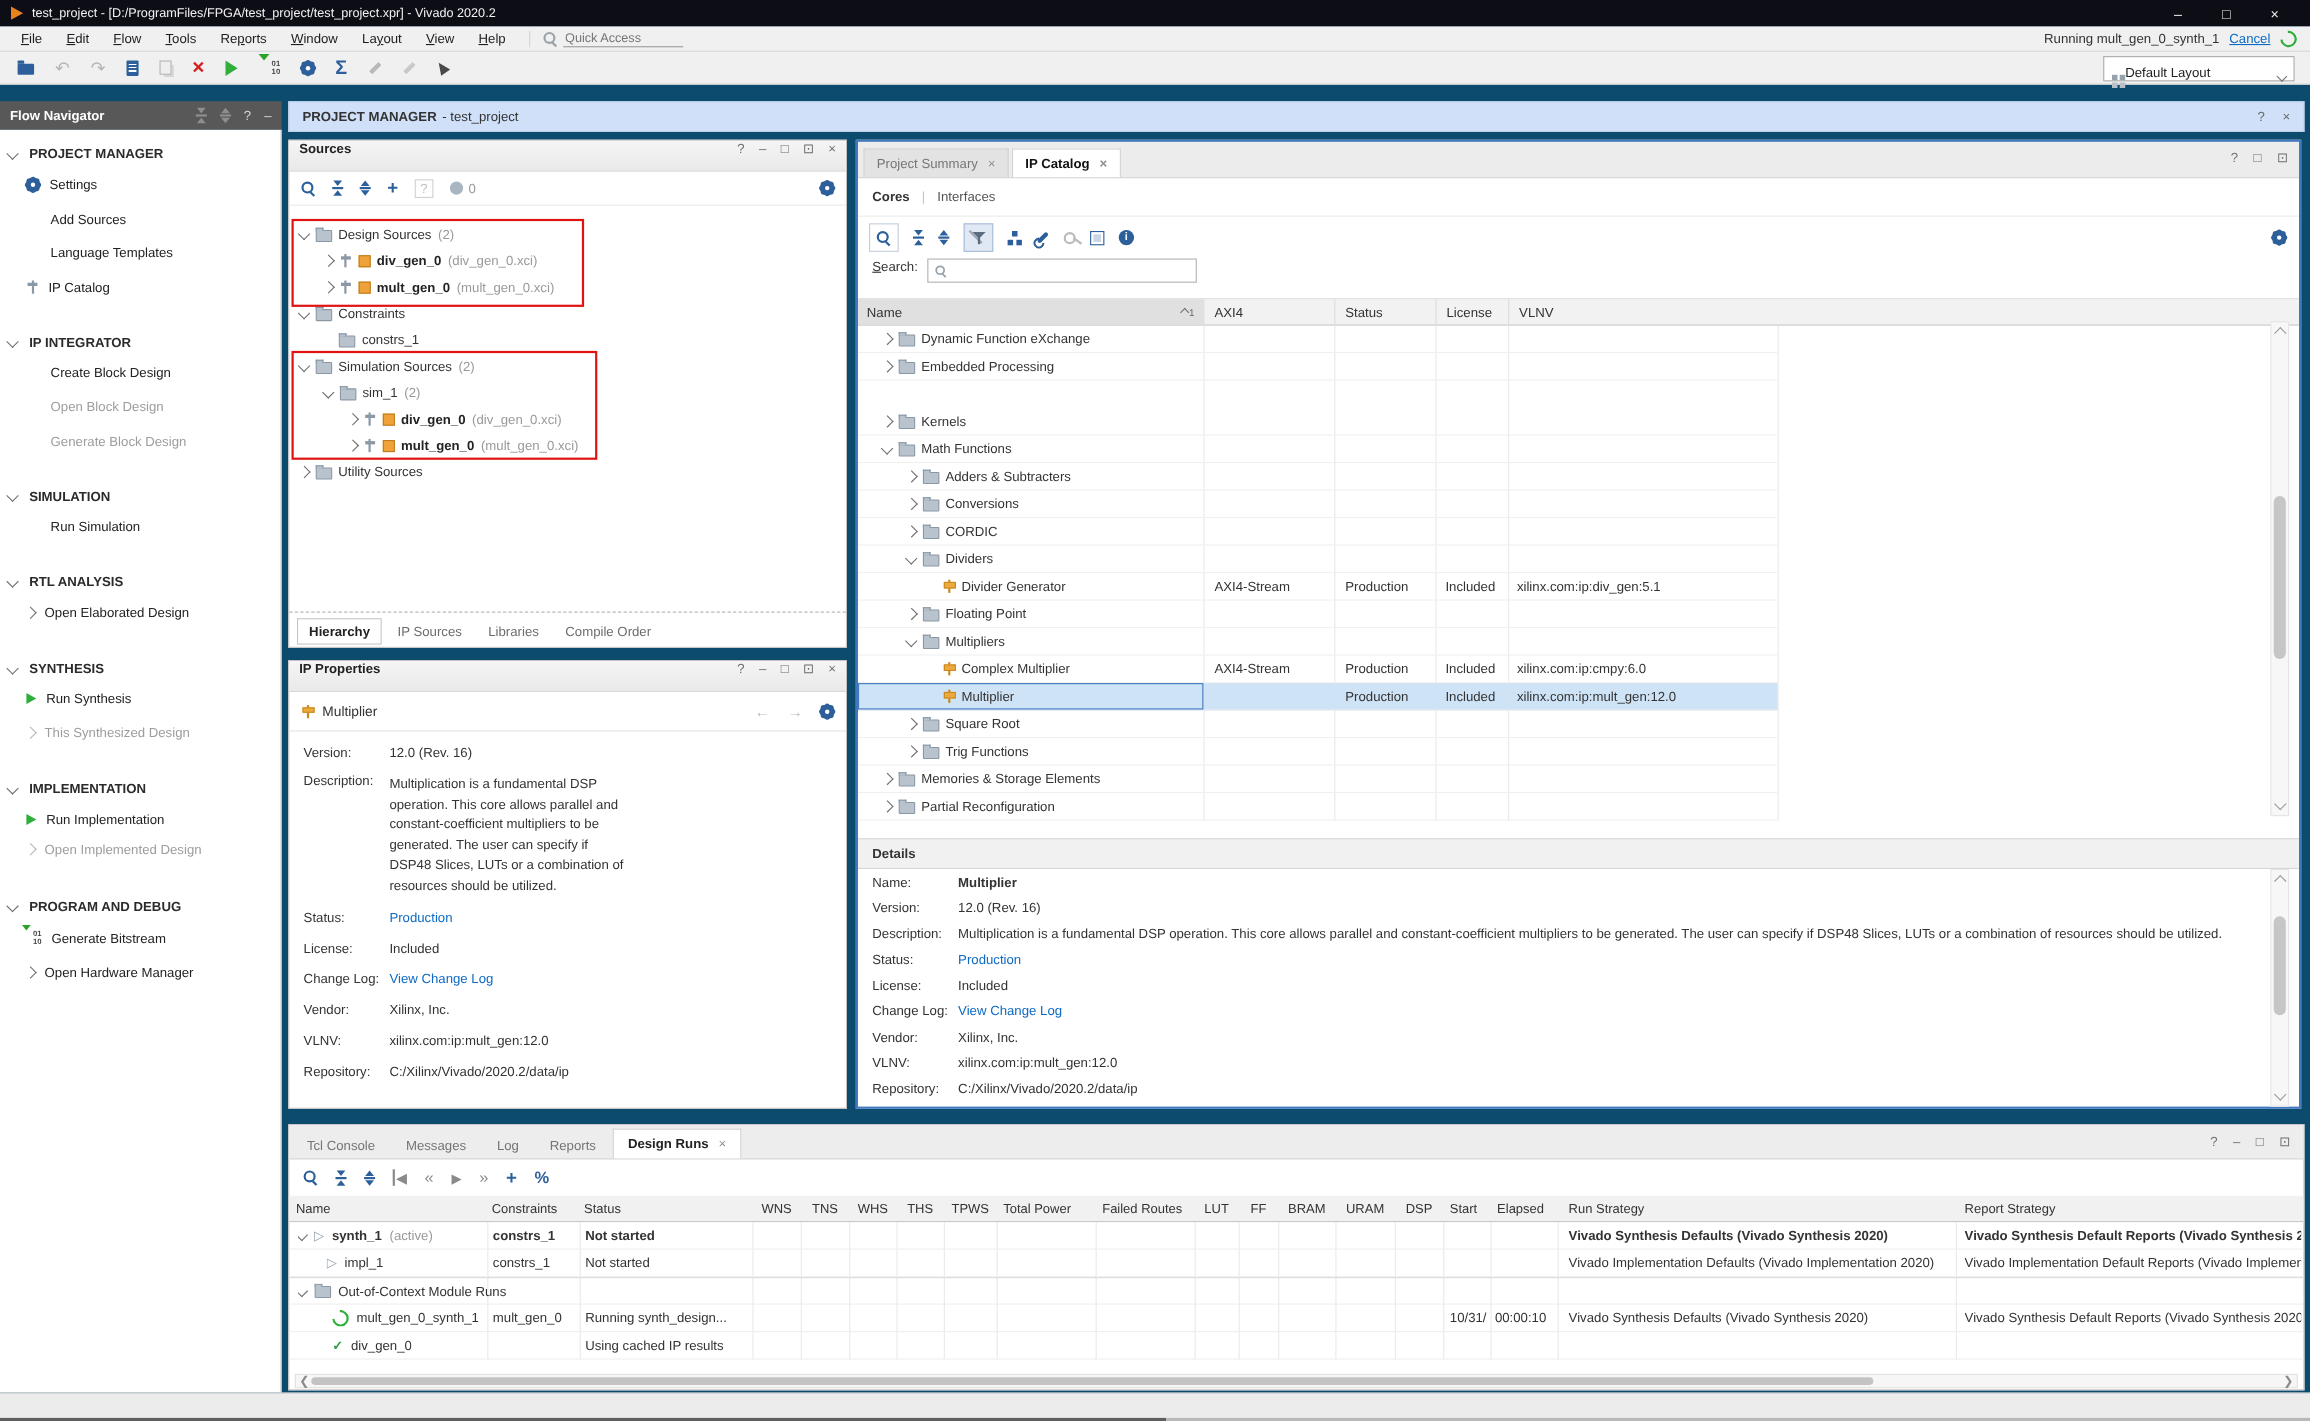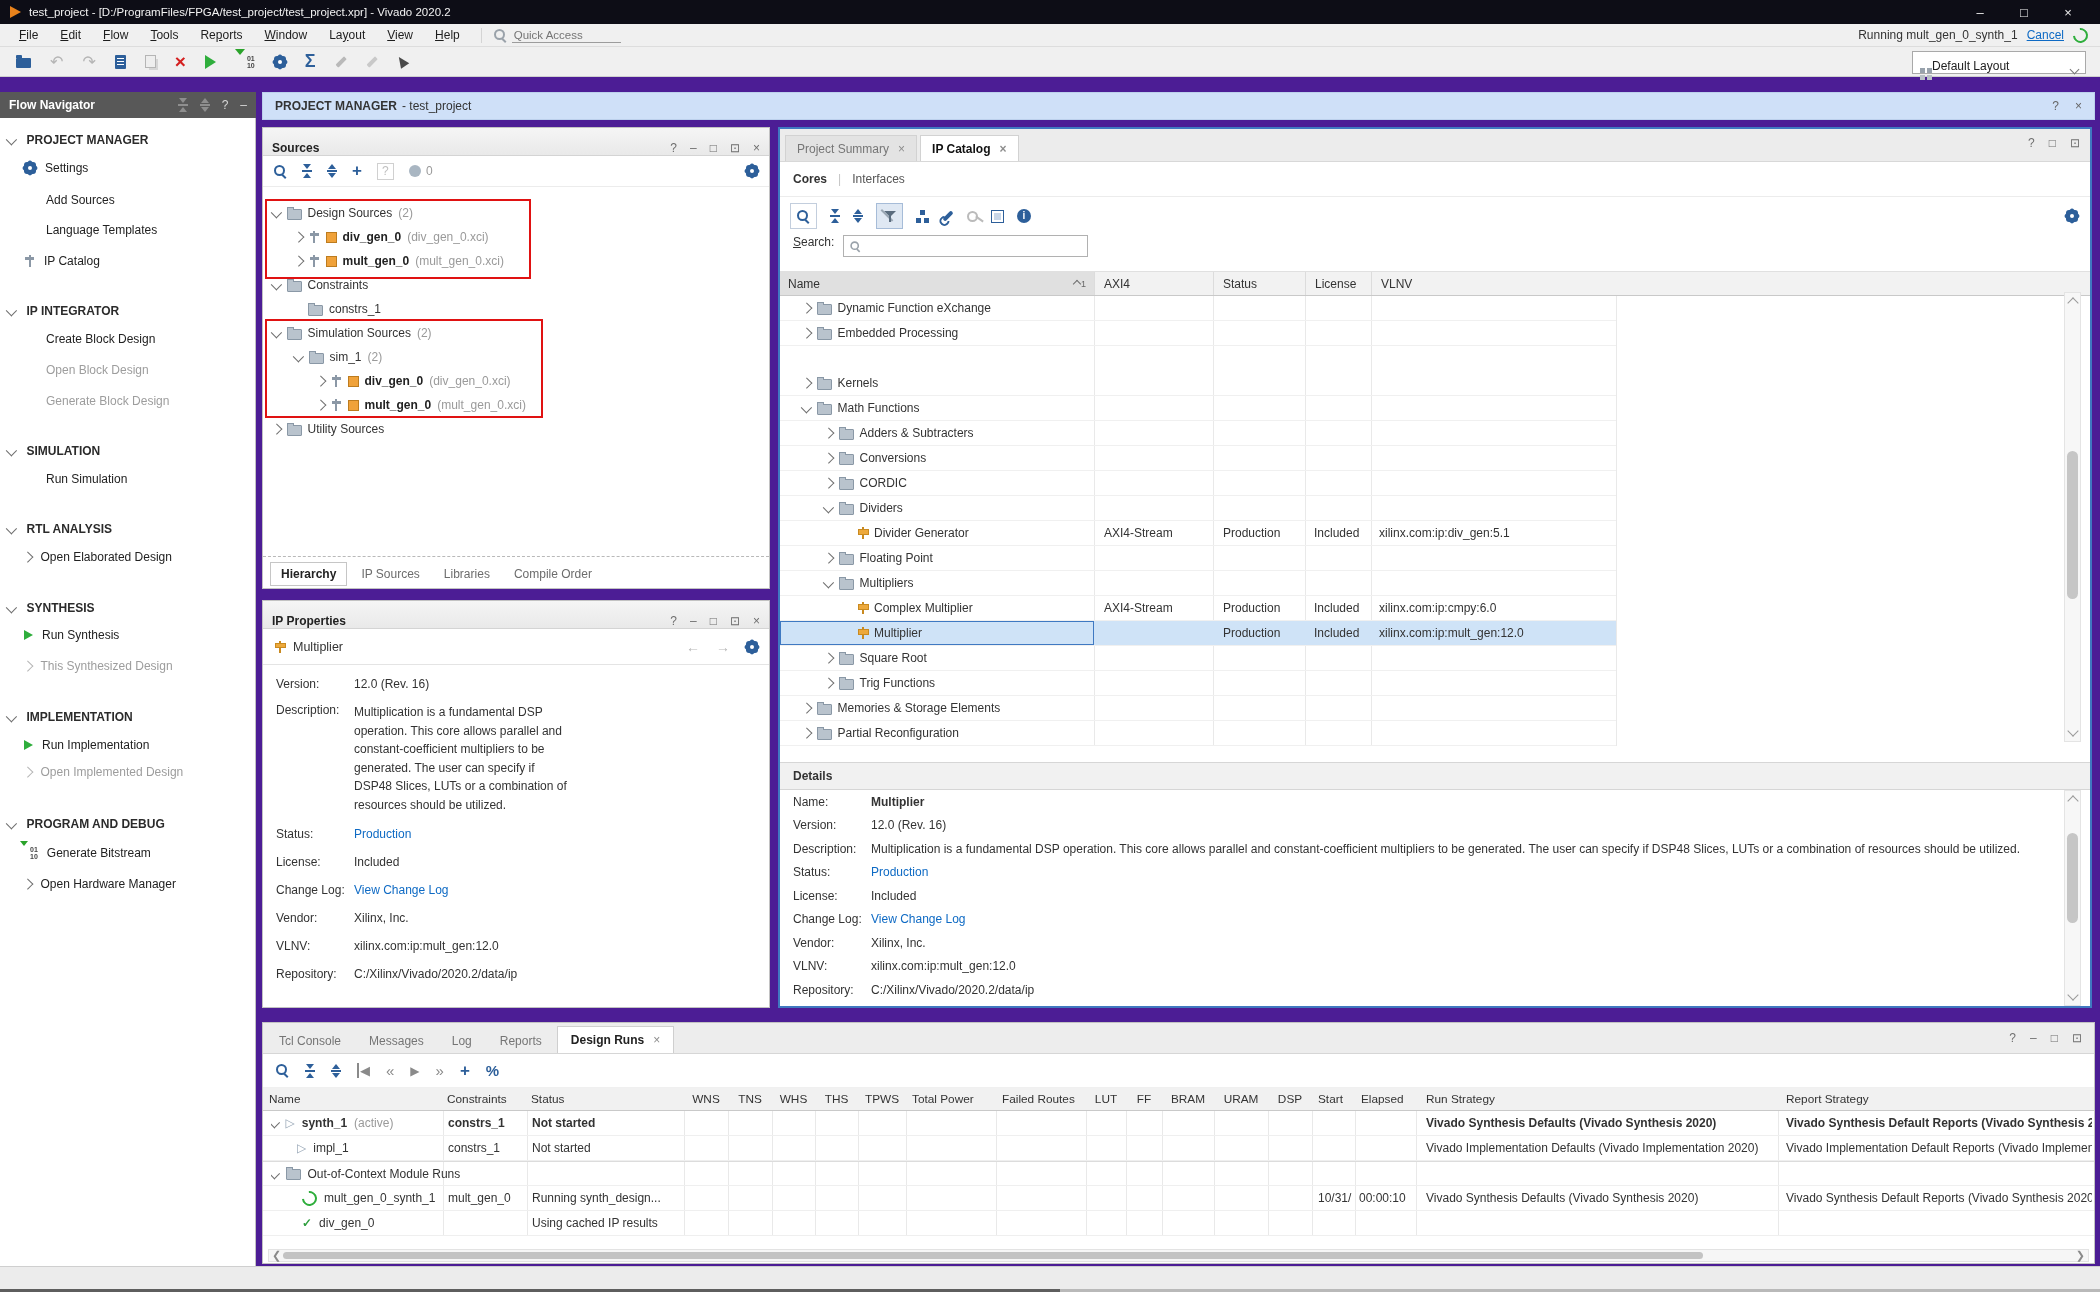--- a/index.html
+++ b/index.html
@@ -1,16 +1,16 @@
 <!DOCTYPE html>
 <html><head>
 <meta charset="utf-8">
 <style>
   html,body{margin:0;padding:0;background:#d9d9d9}
-  #app{position:relative;width:2100px;height:1292px;background:#4c1d95;font-family:"Liberation Sans",sans-serif;font-size:12px;color:#333;overflow:hidden}
+  #app{position:relative;width:2100px;height:1292px;background:#0c4a6e;font-family:"Liberation Sans",sans-serif;font-size:12px;color:#333;overflow:hidden}
   
   .tbar{position:absolute;left:0;top:0;width:2100px;height:24px;background:#0d0d16;color:#f2f2f2;display:flex;align-items:center;padding:0 10px;box-sizing:border-box;font-size:11.5px;gap:8px}
   .vivlogo{width:0;height:0;border-left:11px solid #e8821c;border-top:6px solid transparent;border-bottom:6px solid transparent;position:relative}
   .winbtns{margin-left:auto;display:flex;gap:0;color:#eee}
   .winbtn{width:44px;text-align:center;font-size:13px}
   
   .mbar{position:absolute;left:0;top:24px;width:2100px;height:23px;background:#f0f0f0;border-bottom:1px solid #ddd;display:flex;align-items:center;padding-left:8px;box-sizing:border-box}
   .mitem{padding:0 11px;color:#1d1d1d}
   .u{text-decoration:underline}
   .qa{margin-left:10px;border-left:1px solid #d4d4d4;padding-left:12px;display:flex;align-items:center;gap:5px}
@@ -84,21 +84,21 @@
   .fnico .bar,.fnico .tup,.fnico .tdn{filter:grayscale(1) brightness(1.6)}
   .fnbody{position:absolute;left:0;top:118px;width:256px;height:1148px;background:#fff;border-right:1px solid #c2c2c2;box-sizing:border-box}
   .fnsec{position:absolute;left:8px;height:20px;display:flex;align-items:center;gap:11px;font-weight:bold;color:#2b2b2b}
   .fnit{position:absolute;height:20px;display:flex;align-items:center;gap:9px;color:#222}
   .dis{color:#9d9d9d}
   
   .pmbar{position:absolute;left:262px;top:92px;width:1833px;height:28px;background:#cfe0f8;border:1px solid #bcd0ec;box-sizing:border-box;display:flex;align-items:center;padding:0 12px;gap:5px}
   .pmbar .ric{margin-left:auto;display:flex;gap:16px;color:#666}
   
   .pnl{position:absolute;background:#fff;border:1px solid #c2c2c2;box-sizing:border-box}
-  .phdr{height:27px;background:linear-gradient(#f5f5f5,#e9e9e9);border-bottom:1px solid #d4d4d4;display:flex;align-items:flex-end;padding:0 9px;font-weight:bold;color:#222}
+  .phdr{height:27px;background:linear-gradient(#f5f5f5,#e9e9e9);border-bottom:1px solid #d4d4d4;display:flex;align-items:flex-start;padding:0 9px;font-weight:bold;color:#222}
   .wic{margin-left:auto;display:flex;gap:13px;color:#6e6e6e;font-size:12px;font-weight:normal}
   .ptool{height:30px;border-bottom:1px solid #ececec;display:flex;align-items:center;gap:15px;padding:0 11px}
   .badge0{width:12px;height:12px;border-radius:50%;background:#a9b6c2;display:inline-block}
   
   .srow{position:absolute;height:24px;display:flex;align-items:center;gap:6px}
   .bname{font-weight:bold;color:#222}
   .sfx{color:#9a9a9a}
   .redbox{position:absolute;border:2px solid #e01212;pointer-events:none;z-index:5}
   .stabs{position:absolute;left:0;right:0;top:428px;border-top:1px dashed #b9b9b9;height:34px;display:flex;align-items:center;padding-left:7px;gap:4px}
   .stab{padding:4px 10px;color:#6c6c6c}

